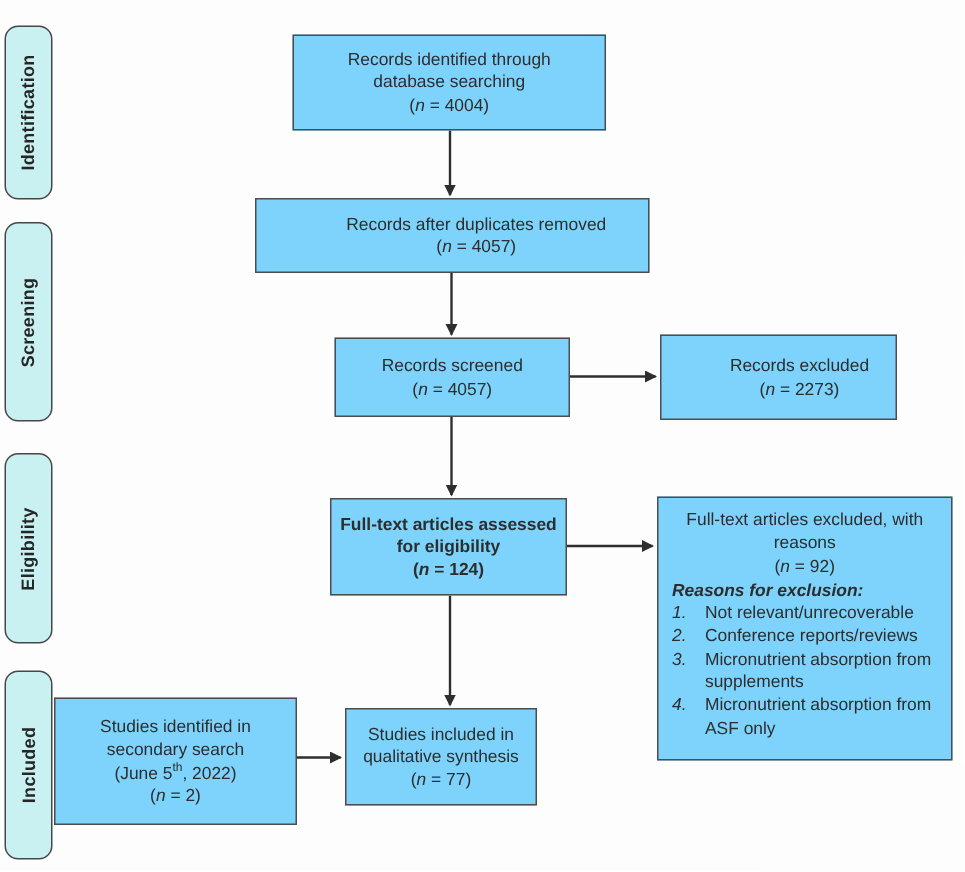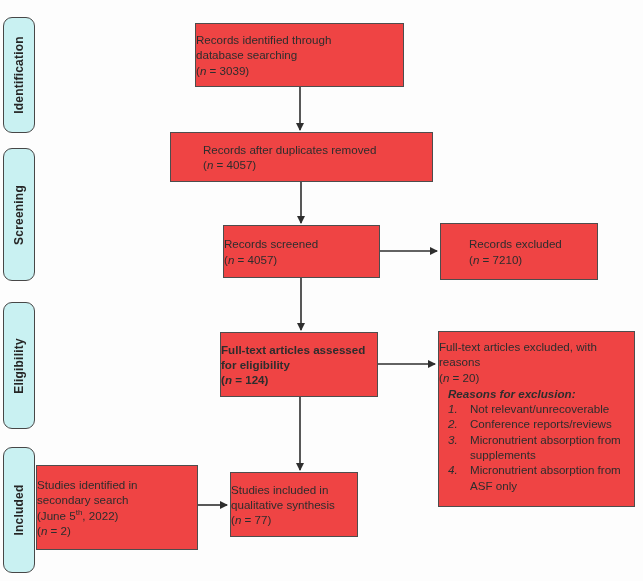--- a/index.html
+++ b/index.html
@@ -33,26 +33,26 @@
   .stage span {
     transform: rotate(-90deg);
     white-space: nowrap;
     font-weight: bold;
     font-size: 12px;
     letter-spacing: 0.2px;
     color: #262626;
   }
   .fbox {
     position: absolute;
-    background: #ef4444;
+    background: #7dd3fc;
     border: 1.5px solid #4d4d4d;
     box-sizing: border-box;
     display: flex;
     flex-direction: column;
-    align-items: flex-start;
+    align-items: center;
     justify-content: center;
     text-align: center;
     font-size: 11.6px;
     line-height: 1.32;
   }
   .fbox .it { font-style: italic; }
   .fbox sup { font-size: 8px; vertical-align: super; line-height: 0; }
   .fbox.excl2 { justify-content: flex-start; padding-top: 7px; }
   .reasons {
     align-self: stretch;
@@ -102,48 +102,48 @@
   <div class="stage" style="top:302px;height:127px;">
     <span>Eligibility</span>
   </div>
   <div class="stage" style="top:447px;height:126px;">
     <span>Included</span>
   </div>
 
   <div class="fbox" style="left:195px;top:23px;width:209px;height:64px;">
     <div>Records identified through</div>
     <div>database searching</div>
-    <div><span>(</span><span class="it">n</span><span> = 3039)</span></div>
+    <div><span>(</span><span class="it">n</span><span> = 4004)</span></div>
   </div>
 
   <div class="fbox" style="left:170px;top:132px;width:263px;height:50px;padding-left:32px;">
     <div>Records after duplicates removed</div>
     <div><span>(</span><span class="it">n</span><span> = 4057)</span></div>
   </div>
 
   <div class="fbox" style="left:223px;top:225px;width:157px;height:53px;">
     <div>Records screened</div>
     <div><span>(</span><span class="it">n</span><span> = 4057)</span></div>
   </div>
 
   <div class="fbox" style="left:440px;top:223px;width:158px;height:57px;padding-left:28px;">
     <div>Records excluded</div>
-    <div><span>(</span><span class="it">n</span><span> = 7210)</span></div>
+    <div><span>(</span><span class="it">n</span><span> = 2273)</span></div>
   </div>
 
   <div class="fbox" style="left:220px;top:332px;width:158px;height:65px;font-weight:bold;">
     <div>Full-text articles assessed</div>
     <div>for eligibility</div>
     <div><span>(</span><span class="it">n</span><span> = 124)</span></div>
   </div>
 
   <div class="fbox excl2" style="left:438px;top:331px;width:197px;height:176px;">
     <div>Full-text articles excluded, with</div>
     <div>reasons</div>
-    <div><span>(</span><span class="it">n</span><span> = 20)</span></div>
+    <div><span>(</span><span class="it">n</span><span> = 92)</span></div>
     <div class="reasons">
       <div class="reasons-title">Reasons for exclusion:</div>
       <div class="reason">
         <span class="num">1.</span>
         <span class="txt">Not relevant/unrecoverable</span>
       </div>
       <div class="reason">
         <span class="num">2.</span>
         <span class="txt">Conference reports/reviews</span>
       </div>

